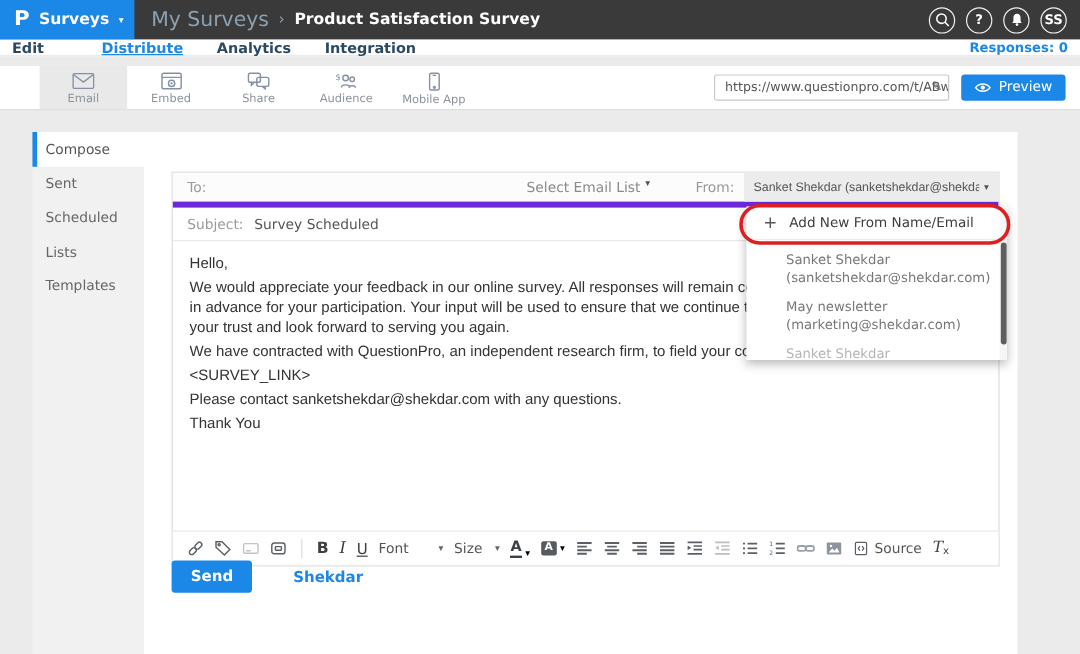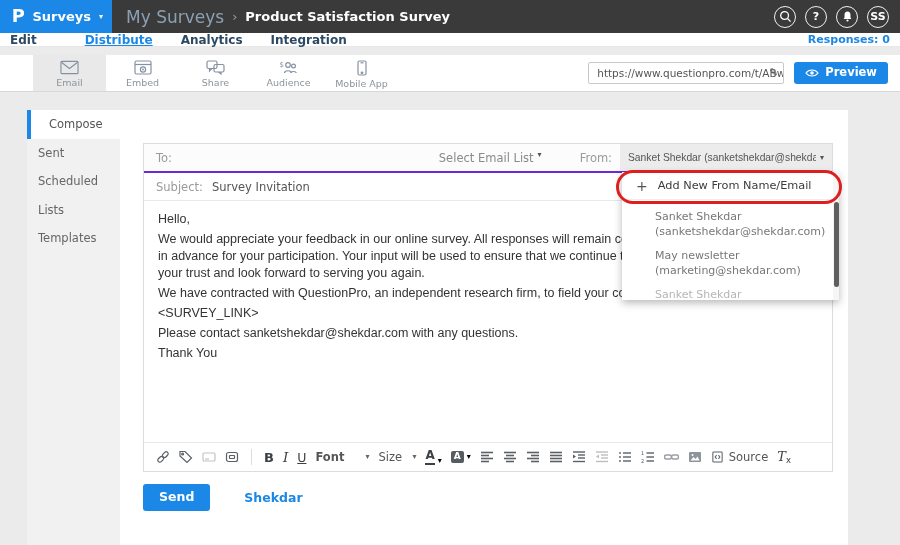--- a/index.html
+++ b/index.html
@@ -29,63 +29,63 @@
 
   
   .channelbar { position:absolute; left:0; top:55px; width:900px; height:37px; background:#fff; border-bottom:1px solid #d8d8d8; display:flex; align-items:stretch; padding-left:33px; }
   .channel-tab { width:73px; display:flex; flex-direction:column; align-items:center; justify-content:center; gap:2px; padding-top:2px; }
   .channel-tab.active { background:#e9e9e9; }
   .channel-tab .lbl { font-size:9.5px; color:#8d939c; }
   .channel-tab svg { stroke:#8591a3; fill:none; stroke-width:1.2; }
   .link-box { margin-left:auto; display:flex; align-items:center; gap:10px; padding-right:12px; }
   .url-field { position:relative; width:196px; height:22px; border:1px solid #c9c9c9; border-radius:2px; background:#fff; font-size:10.5px; color:#555; line-height:20px; padding:0 22px 0 8px; white-space:nowrap; overflow:hidden; }
   .url-field .pencil { position:absolute; right:5px; top:0; color:#666; font-size:11px; }
-  .preview-btn { background:#1b87e6; color:#fff; border-radius:3px; font-size:11.5px; font-weight:700; padding:5px 11px; display:flex; align-items:center; gap:6px; line-height:1; }
+  .preview-btn { background:#1b87e6; color:#fff; border-radius:3px; font-size:11.5px; font-weight:400; padding:5px 11px; display:flex; align-items:center; gap:6px; line-height:1; }
 
   
   .sidebar { position:absolute; left:27px; top:110px; width:93px; height:435px; background:#f1f1f1; }
   .side-item { height:28.5px; line-height:28.5px; padding-left:11px; font-size:11.5px; color:#666; }
-  .side-item.active { background:#fff; border-left:4px solid #1b87e6; padding-left:18px; color:#555; }
+  .side-item.active { background:#fff; border-left:4px solid #1b87e6; padding-left:7px; color:#555; }
 
   
   .panel { position:absolute; left:120px; top:110px; width:728px; height:435px; background:#fff; }
   .form-box { position:absolute; left:23px; top:33px; width:690px; height:329px; border:1px solid #dcdcdc; background:#fff; }
-  .to-row { height:29px; background:#fcfcfc; border-bottom:2px solid #6d28d9; display:flex; align-items:center; padding-left:12px; font-size:11.5px; color:#9a9a9a; }
+  .to-row { height:29px; background:#fcfcfc; border-bottom:5px solid #6d28d9; display:flex; align-items:center; padding-left:12px; font-size:11.5px; color:#9a9a9a; }
   .select-list { margin-left:auto; margin-right:38px; display:flex; align-items:flex-start; gap:4px; color:#8a8a8a; }
   .select-list .caret, .from-select .caret { color:#555; }
   .from-label { margin-right:8px; }
   .from-select { height:100%; width:212px; background:#ececec; display:flex; align-items:center; gap:4px; padding:0 8px; font-family:"Liberation Sans",sans-serif; font-size:10.3px; color:#555; }
   .from-select .val { flex:1; white-space:nowrap; overflow:hidden; }
   .subject-row { height:28px; border-bottom:1px solid #e8e8e8; display:flex; align-items:center; gap:9px; padding-left:12px; font-size:11.5px; }
   .subject-row .lbl { color:#9a9a9a; }
   .subject-row .val { color:#555; }
   .body-area { height:243px; padding:7px 14px 0 14px; font-family:"Liberation Sans",sans-serif; font-size:12.5px; color:#333; line-height:17px; overflow:hidden; }
   .body-area p { margin-top:3px; }
   .body-area p.nowrap { white-space:nowrap; overflow:hidden; }
 
   
   .et { position:absolute; left:0; right:0; bottom:0; height:29px; border-top:1px solid #e8e8e8; display:flex; align-items:center; gap:9px; padding:0 12px; background:#fff; }
   .et svg { flex:none; }
   .et-sep { width:1px; height:16px; background:#ddd; margin:0 3px; flex:none; }
   .et .b { font-weight:800; font-size:13px; color:#3d4144; }
   .et .i { font-family:"DejaVu Serif",serif; font-style:italic; font-size:13.5px; color:#3d4144; }
   .et .u { font-size:12.5px; text-decoration:underline; color:#3d4144; }
   .dd { display:flex; align-items:center; justify-content:space-between; color:#555; font-size:11.5px; }
-  .dd.font { width:54px;font-weight:bold; }
+  .dd.font { width:54px; }
   .dd.size { width:38px; }
   .dd .caret { color:#666; }
   .color-a { display:flex; align-items:flex-end; gap:3px; }
   .color-a .a { font-size:12px; font-weight:600; color:#3d4144; border-bottom:2.5px solid #3d4144; line-height:1.1; }
   .bg-a { display:flex; align-items:center; gap:3px; }
   .bg-a .abox { background:#565b60; color:#fff; font-size:9px; font-weight:700; border-radius:2px; padding:1px 3px; line-height:1.1; }
   .tx { display:flex; align-items:flex-start; color:#3d4144; }
   .tx .t { font-family:"DejaVu Serif",serif; font-style:italic; font-size:13px; }
   .tx .x { font-size:8.5px; margin-top:6px; }
 
-  .send-row { position:absolute; left:23px; top:374px; display:flex; align-items:center; gap:34px; }
+  .send-row { position:absolute; left:23px; top:357px; display:flex; align-items:center; gap:34px; }
   .send-btn { background:#1b87e6; color:#fff; font-size:12.5px; font-weight:700; border-radius:3px; padding:7px 16px; line-height:1; }
   .schedule-link { color:#1b87e6; font-size:12.5px; font-weight:600; }
 
   
   .from-dropdown { position:absolute; left:622px; top:172px; width:217px; height:128px; background:#fff; box-shadow:0 3px 8px rgba(0,0,0,.28); z-index:20; overflow:hidden; }
   .dd-addnew { height:28px; display:flex; align-items:center; gap:10px; padding:0 8px 0 14px; border-bottom:1px solid #ededed; font-size:11.3px; color:#3c3c3c; }
   .dd-addnew .plus { font-size:14px; color:#555; line-height:1; }
   .dd-option { padding:9px 14px 0 33px; font-size:11px; line-height:15px; color:#777; }
   .dd-option .nm, .dd-option .em { display:block; white-space:nowrap; overflow:hidden; }
   .dd-option.faded { color:#b5b5b5; }
@@ -217,21 +217,21 @@
           <span class="caret">▾</span>
         </span>
         <span class="from-label">From:</span>
         <span class="from-select">
           <span class="val">Sanket Shekdar (sanketshekdar@shekdar.com)</span>
           <span class="caret">▾</span>
         </span>
       </div>
       <div class="subject-row">
         <span class="lbl">Subject:</span>
-        <span class="val">Survey Invitation</span>
+        <span class="val">Survey Scheduled</span>
       </div>
       <div class="body-area">
         <p>Hello,</p>
         <p>We would appreciate your feedback in our online survey. All responses will remain confidential and secure. Thank you in advance for your participation. Your input will be used to ensure that we continue to meet your needs. We appreciate your trust and look forward to serving you again.</p>
         <p class="nowrap">We have contracted with QuestionPro, an independent research firm, to field your confidential survey responses. Please click on this link to complete the survey.</p>
         <p>&lt;SURVEY_LINK&gt;</p>
         <p>Please contact sanketshekdar@shekdar.com with any questions.</p>
         <p>Thank You</p>
       </div>
 

